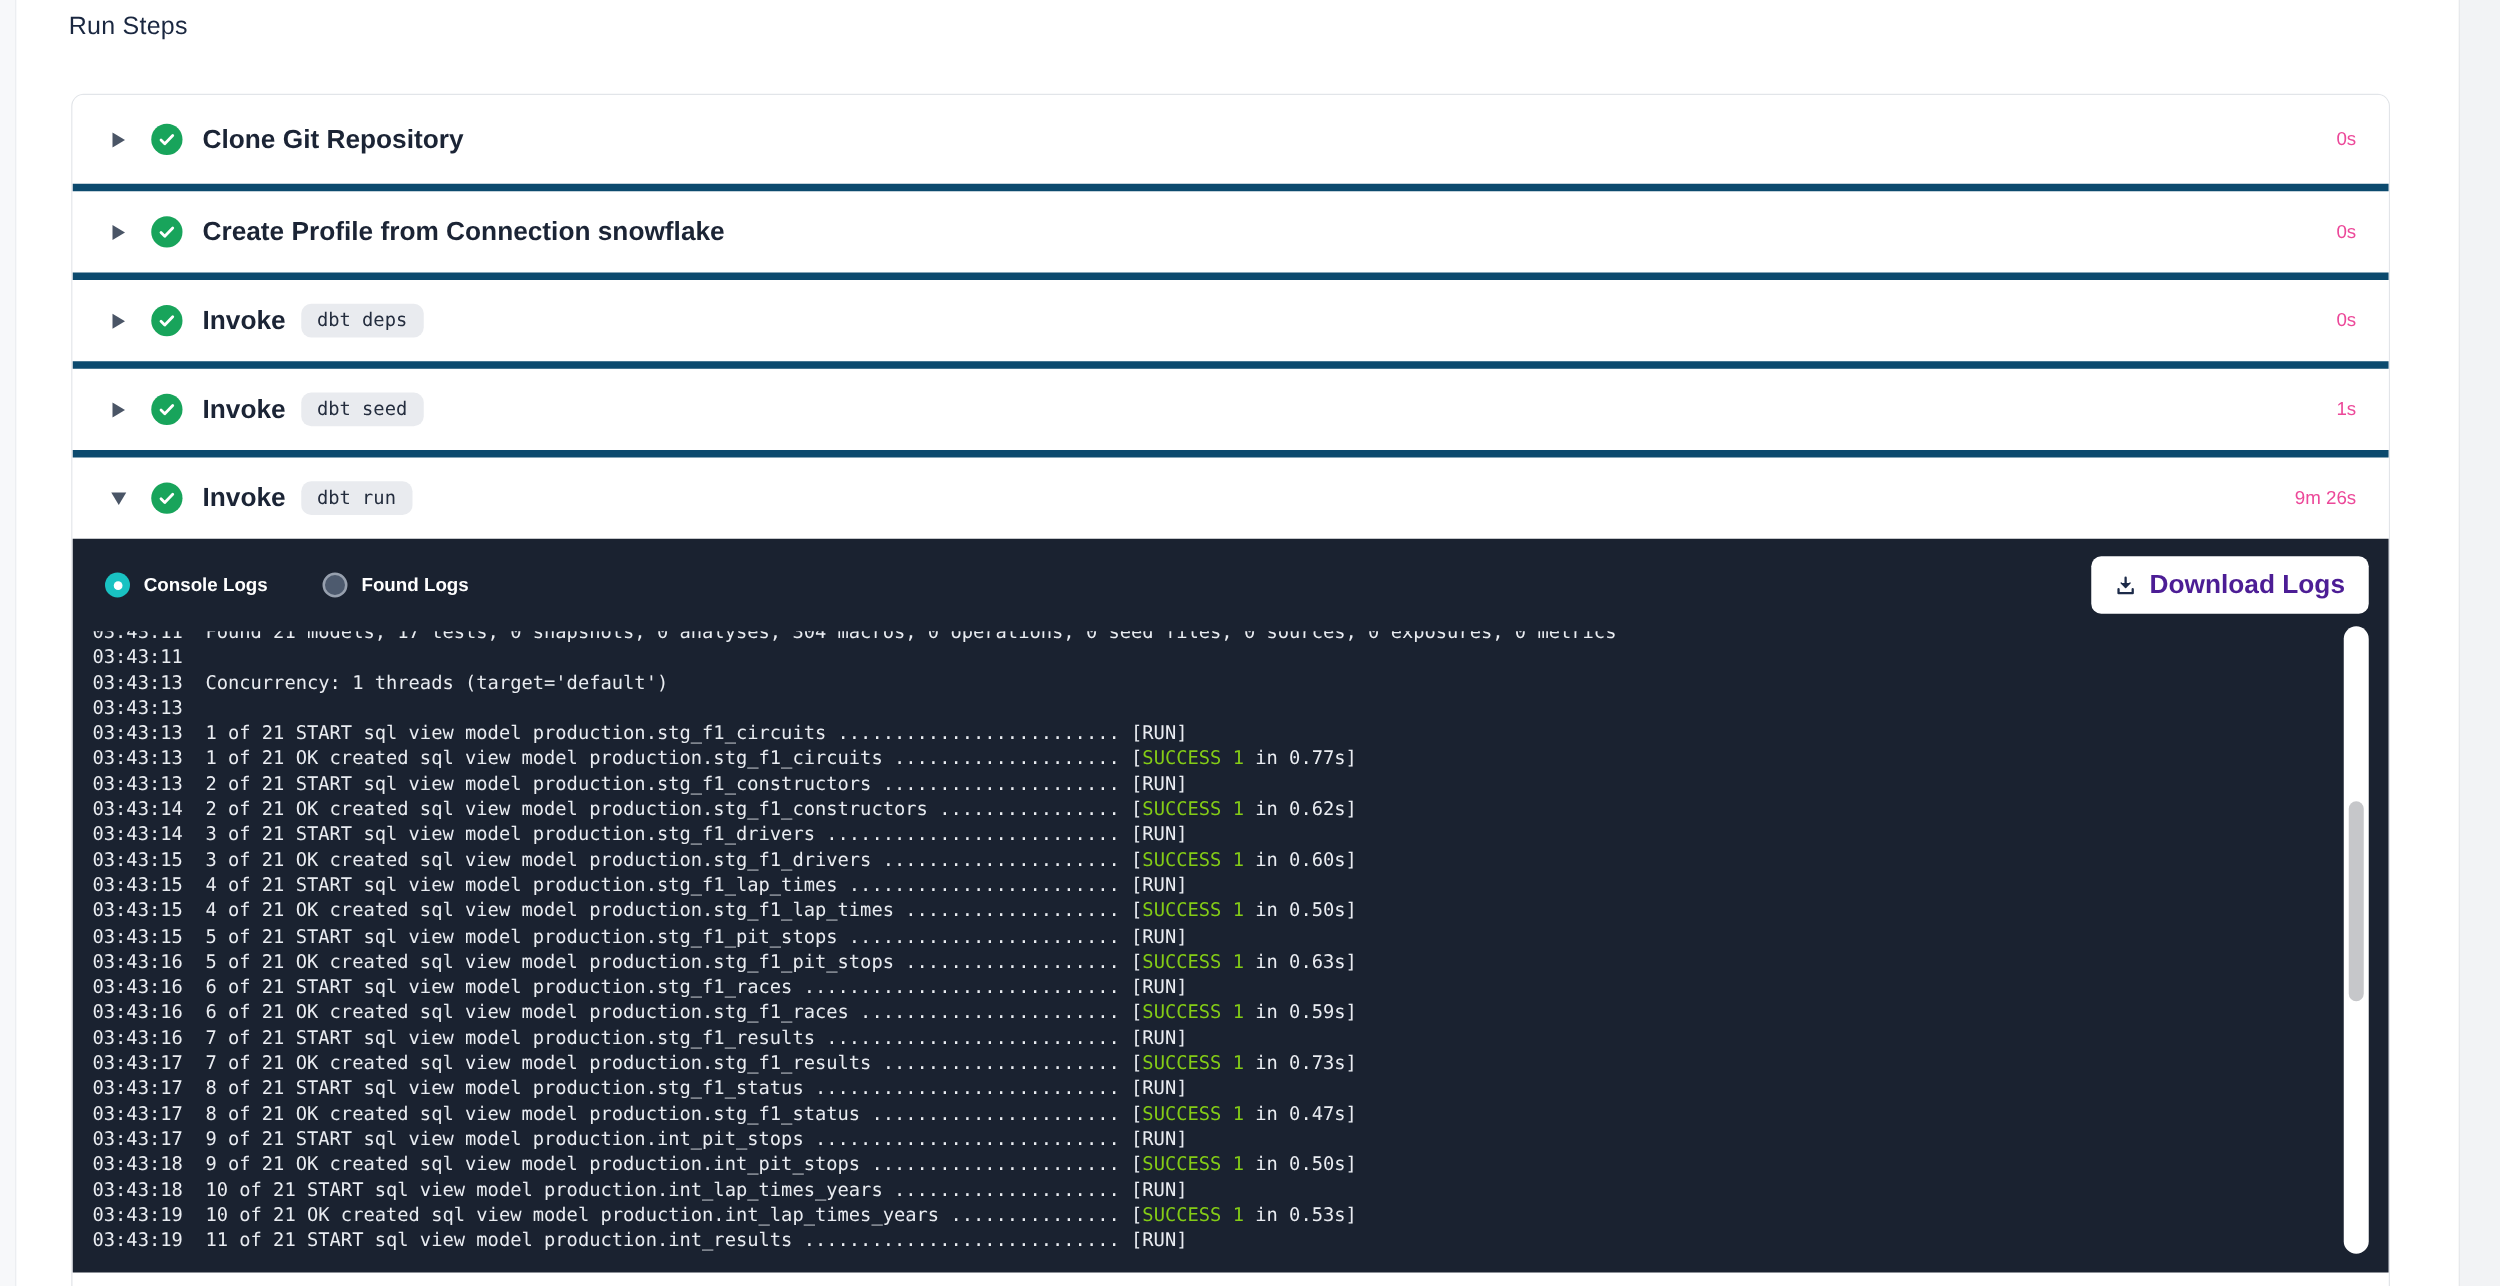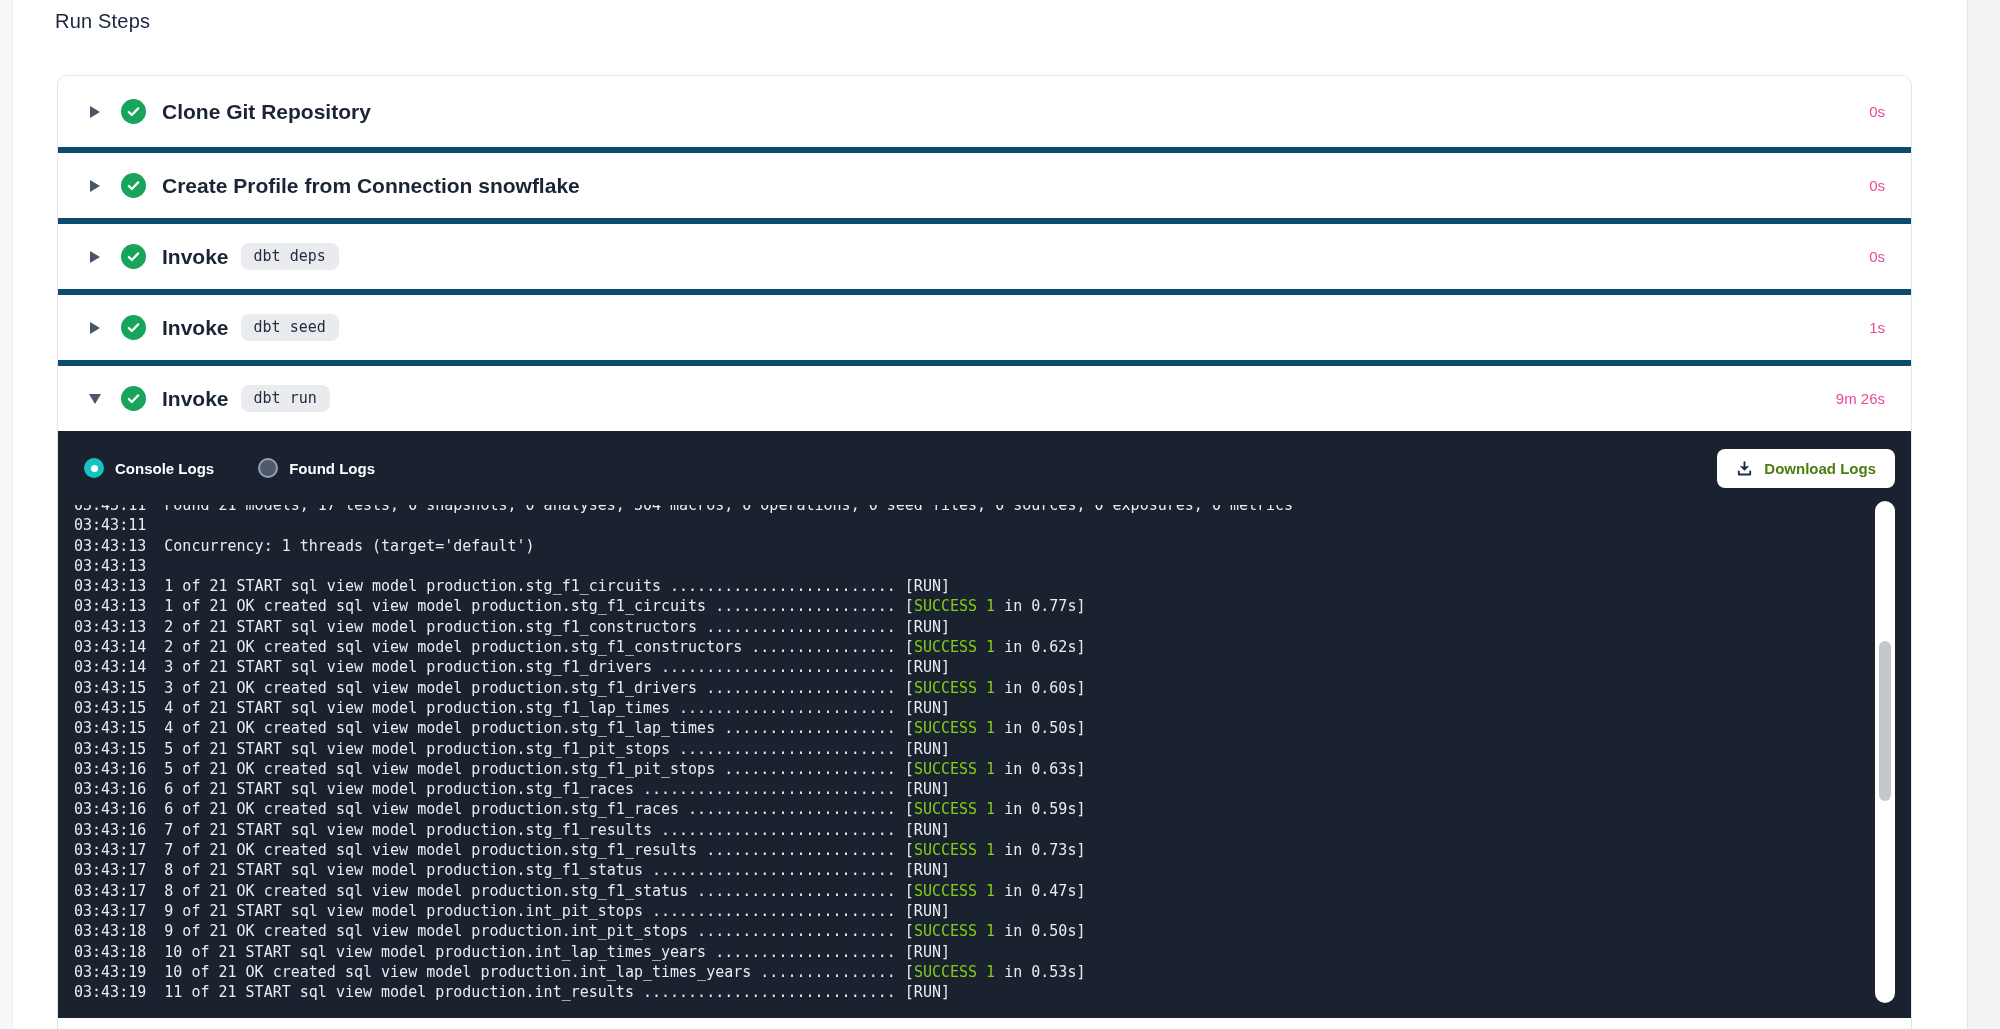--- a/index.html
+++ b/index.html
@@ -47,21 +47,21 @@
   .radio{
     width:20px;height:20px;border-radius:50%;background:#19c2c2;flex:none;
     display:flex;align-items:center;justify-content:center;box-sizing:border-box;
   }
   .radio-dot{width:7px;height:7px;border-radius:50%;background:#ffffff;}
   .radio.unselected{background:#4d5a6e;border:2px solid #97a0ae;}
   .radio-label{margin-left:11px;font-size:15px;font-weight:700;color:#ffffff;}
   .download-btn{
     margin-left:auto;display:flex;align-items:center;gap:11px;
     background:#ffffff;border:none;border-radius:8px;padding:11px 19px;
-    font-family:"Liberation Sans",sans-serif;font-size:15px;font-weight:600;color:#4d7c0f;cursor:pointer;text-align:right;
+    font-family:"Liberation Sans",sans-serif;font-size:21px;font-weight:600;color:#4c1d95;cursor:pointer;text-align:right;
   }
   .log-view{flex:1;overflow:hidden;padding-left:16px;box-sizing:border-box;}
   .log-lines{
     margin-top:-10px;
     font-family:"DejaVu Sans Mono",monospace;font-size:15px;line-height:20.3px;
     color:#e9ecf1;white-space:pre;
   }
   .log-line{height:20.3px;}
   .seg-g{color:#84cc16;}
   .scroll-track{

